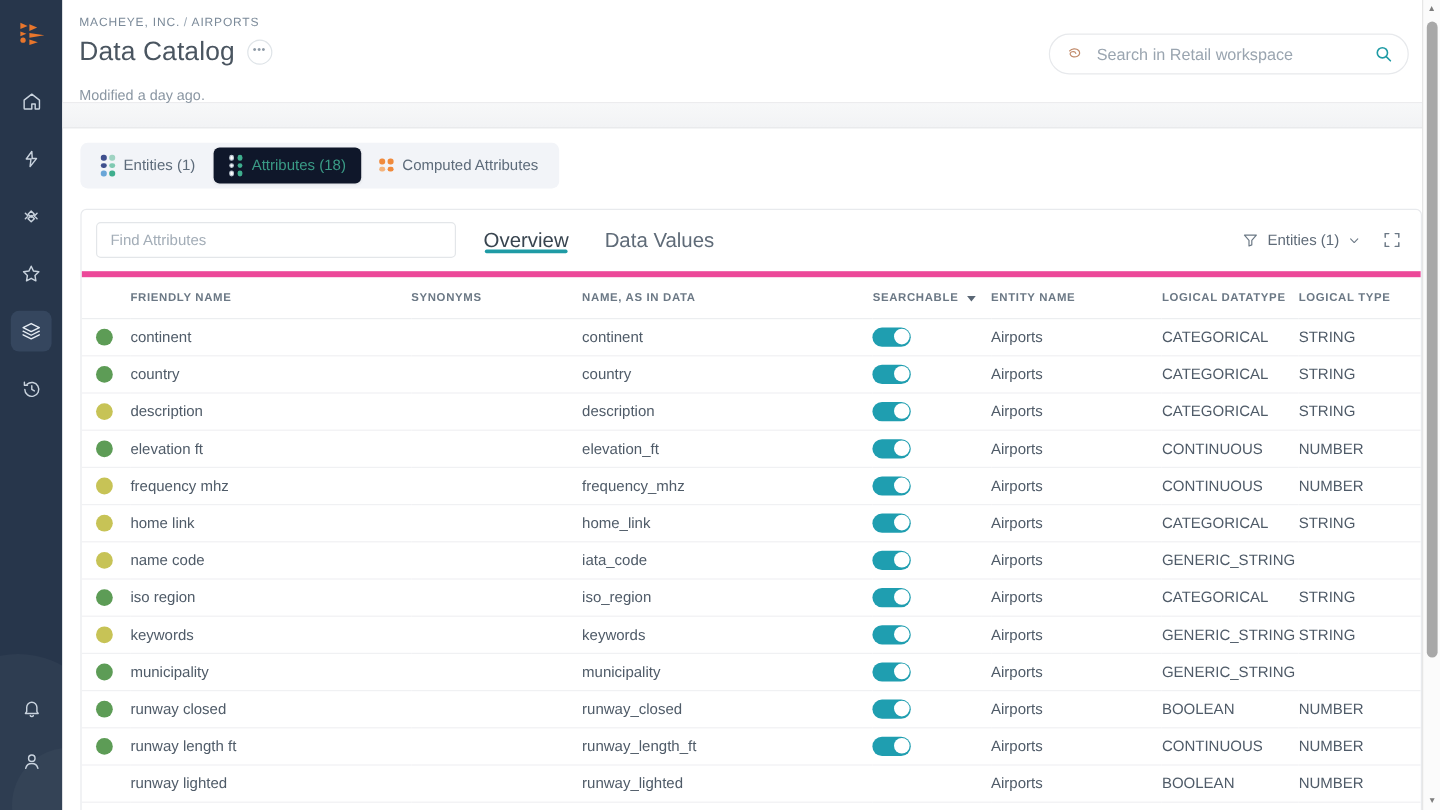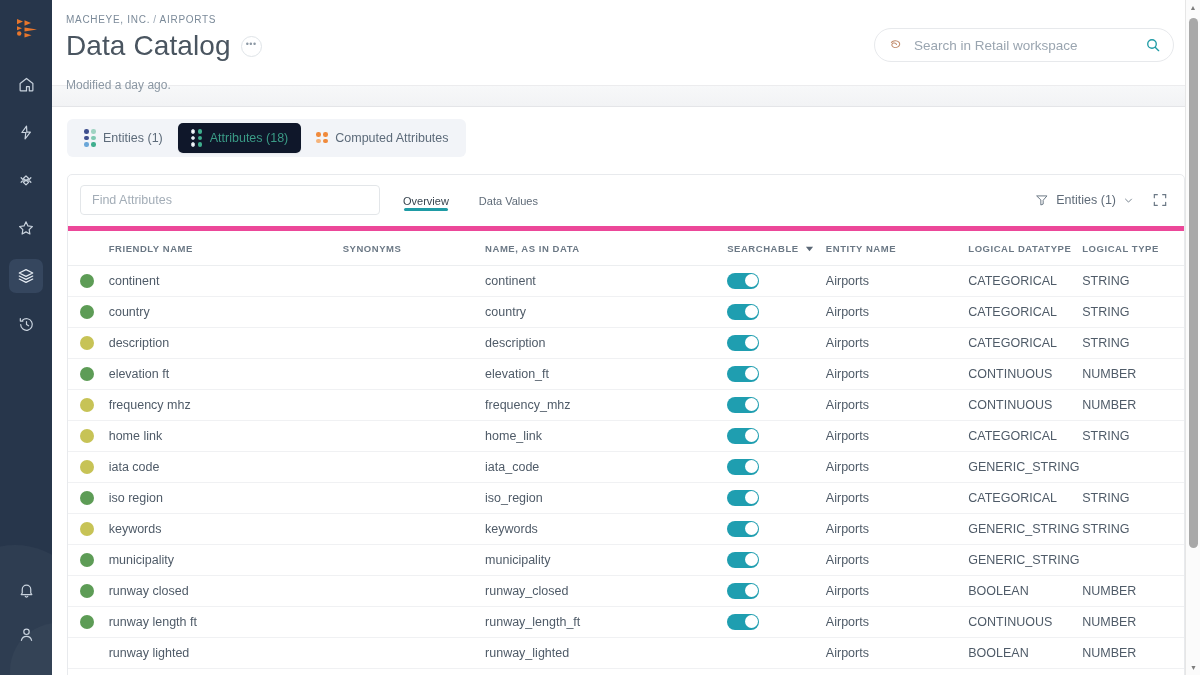--- a/index.html
+++ b/index.html
@@ -45,21 +45,21 @@
   
   .main { flex: 1 1 auto; height: 675px; background: #ffffff; position: relative; overflow: hidden; }
 
   .topbar { height: 85px; padding: 14px 26px 0 14px; display: flex; justify-content: space-between; }
   .crumb {
     font-size: 10px; letter-spacing: 0.7px; color: #7b8a99; text-transform: uppercase;
     margin-bottom: 5px; white-space: nowrap;
   }
   .crumb .sep { margin: 0 3px; color: #9aa7b4; }
   .title-row { display: flex; align-items: center; gap: 10px; }
-  .page-title { font-size: 28px; font-weight: 400; color: #4a5560; letter-spacing: 0.1px; text-align: right; }
+  .page-title { font-size: 22px; font-weight: 400; color: #4a5560; letter-spacing: 0.1px; text-align: right; }
   .dots-btn {
     width: 21px; height: 21px; border-radius: 50%; border: 1px solid #dfe4e8;
     background: #fff; display: flex; align-items: center; justify-content: center;
     cursor: pointer; color: #8d99a5; font-size: 9px; letter-spacing: .5px; line-height: 1;
     padding-bottom: 4px;
   }
   .modified { font-size: 12px; color: #8b97a3; margin-top: 16px; }
 
   .search-wrap {
     margin-top: 14px; width: 300px; height: 34px; border-radius: 18px;
@@ -104,21 +104,21 @@
   }
   .find-input {
     width: 300px; height: 30px; border: 1px solid #e3e6e9; border-radius: 4px;
     padding: 0 11px; font-size: 12.5px; color: #5a6673; outline: none;
     font-family: "Liberation Sans", sans-serif;
   }
   .find-input::placeholder { color: #a3adb7; }
 
   .subtabs { display: flex; gap: 30px; margin-left: 23px; height: 100%; align-items: center; }
   .subtab {
-    font-size: 11px; color: #5f6b78; cursor: pointer; position: relative;
+    font-size: 17px; color: #5f6b78; cursor: pointer; position: relative;
     height: 100%; display: flex; align-items: center; padding-top: 2px;
   }
   .subtab.active { color: #38444f; }
   .subtab.active::after {
     content: ""; position: absolute; bottom: 15px; left: 1px; right: 1px;
     height: 2.5px; background: #1f9ba5; border-radius: 2px;
   }
   .toolbar-right { margin-left: auto; display: flex; align-items: center; gap: 18px; }
   .filter-btn { display: flex; align-items: center; gap: 7px; font-size: 12.5px;
                 color: #5f6b78; cursor: pointer; }
@@ -450,21 +450,21 @@
                 <span class="toggle"></span>
               </td>
               <td class="c-ent">Airports</td>
               <td class="c-ldt">CATEGORICAL</td>
               <td class="c-lt">STRING</td>
             </tr>
             <tr>
               <td class="c-dot">
                 <span class="dot" style="background:#c7c356"></span>
               </td>
-              <td class="c-fname">iata code</td>
+              <td class="c-fname">name code</td>
               <td class="c-syn"></td>
               <td class="c-nid">iata_code</td>
               <td class="c-srch">
                 <span class="toggle"></span>
               </td>
               <td class="c-ent">Airports</td>
               <td class="c-ldt">GENERIC_STRING</td>
               <td class="c-lt"></td>
             </tr>
             <tr>

